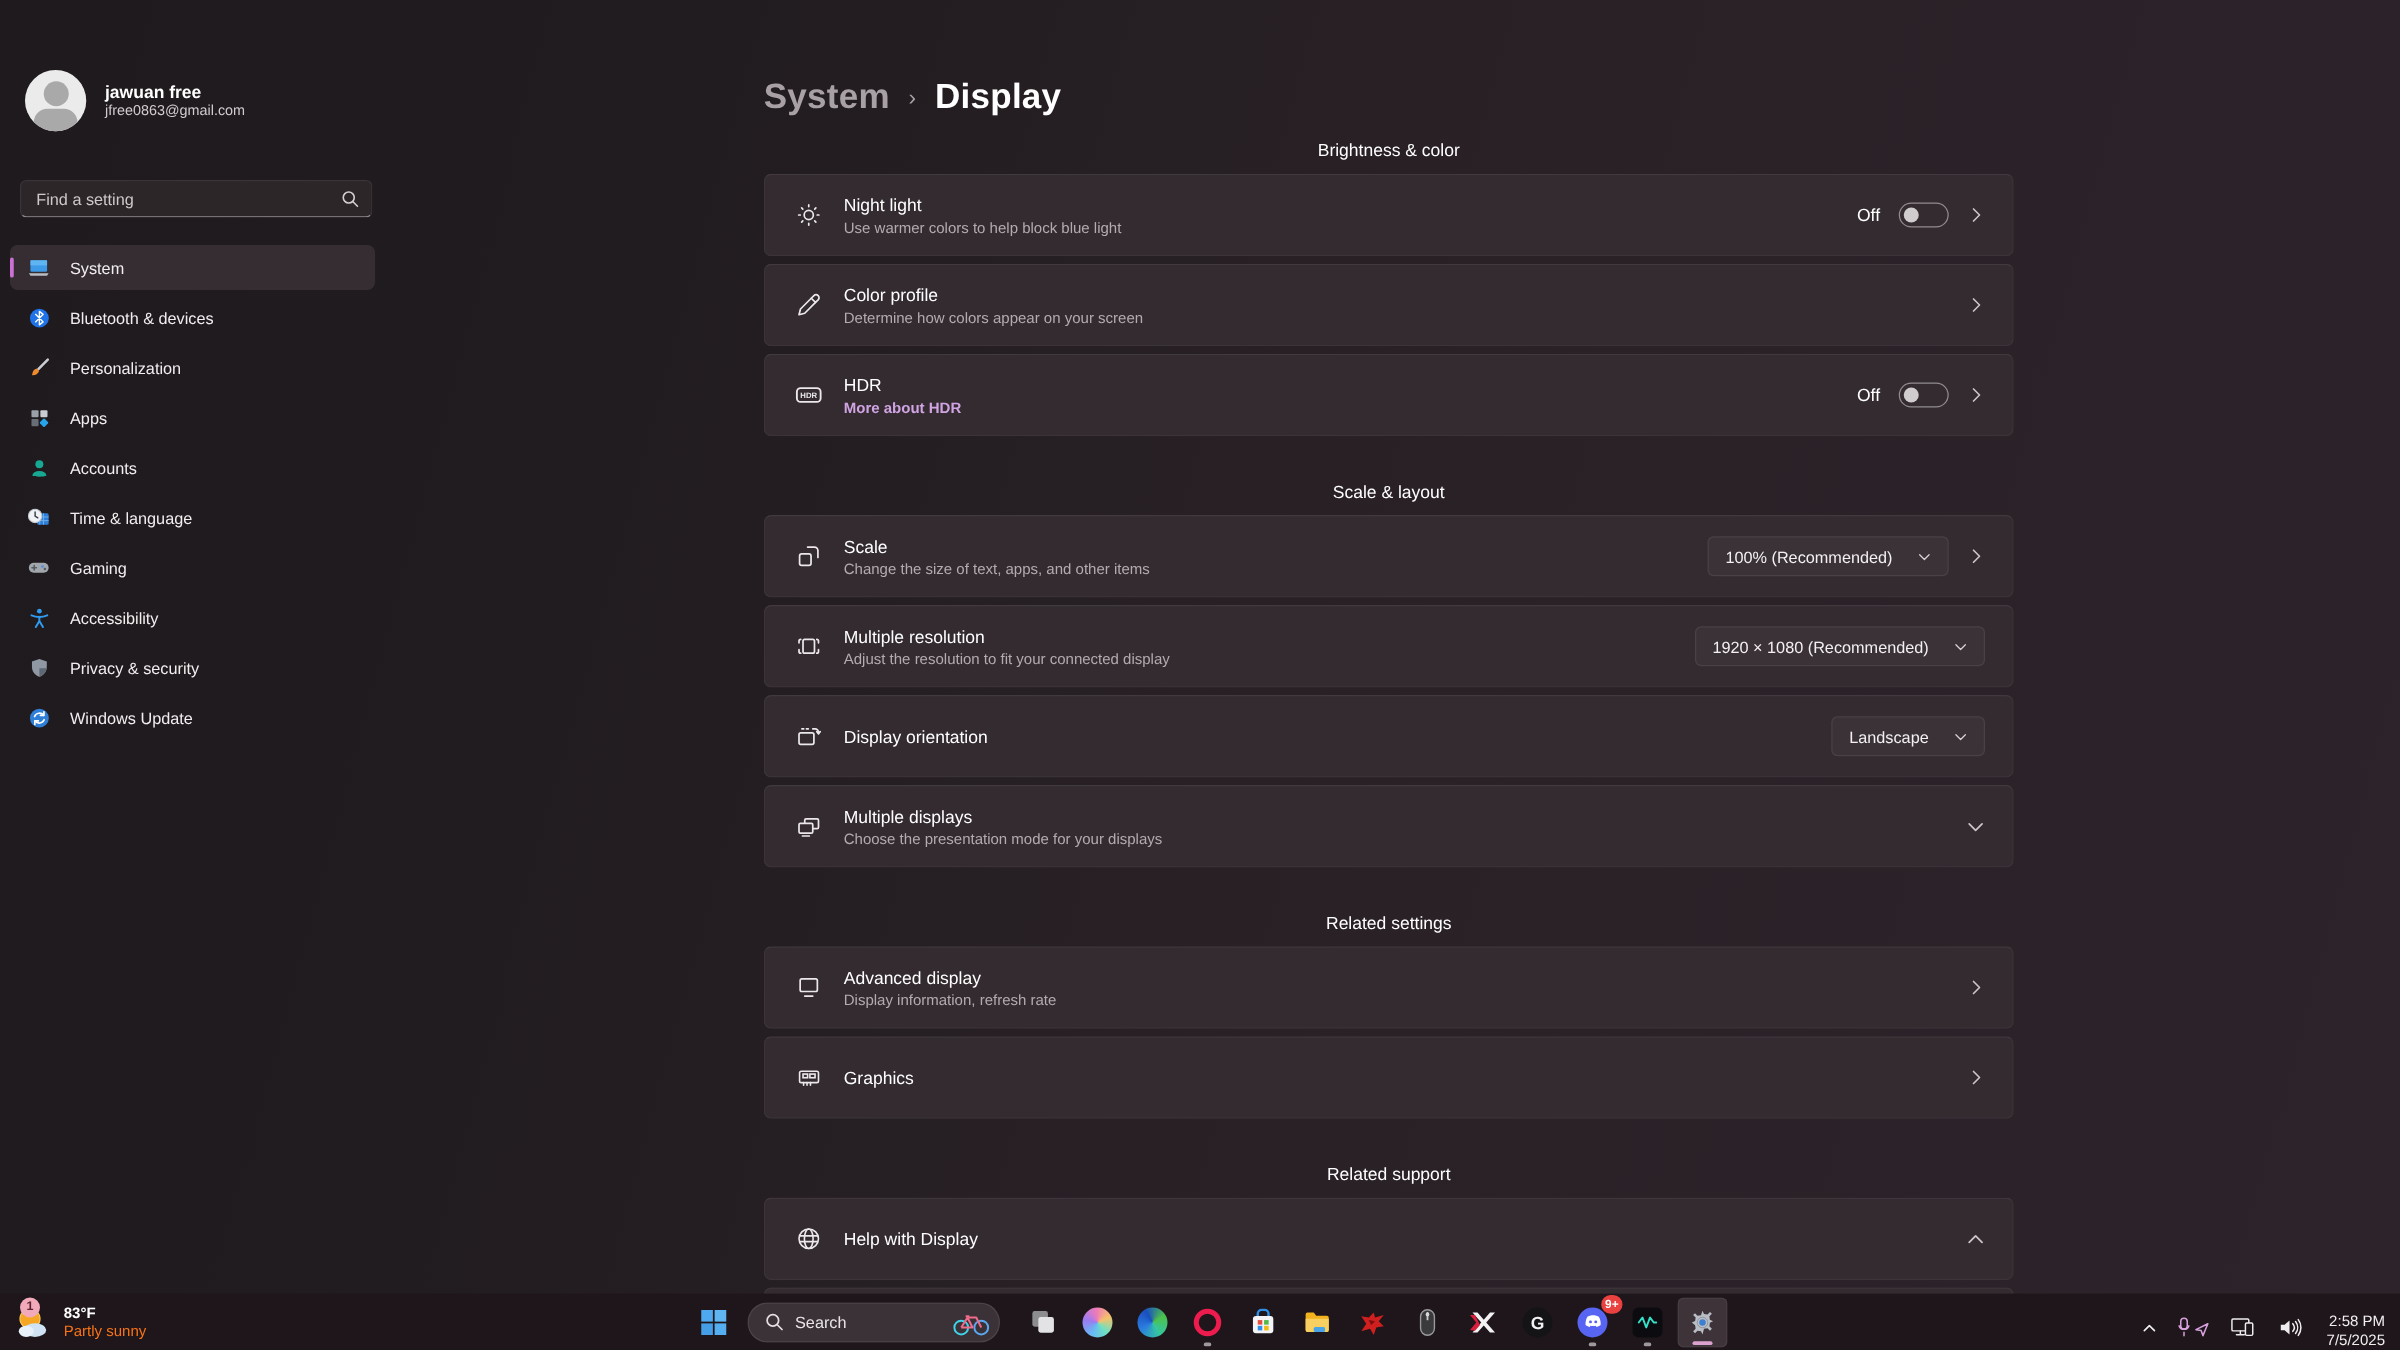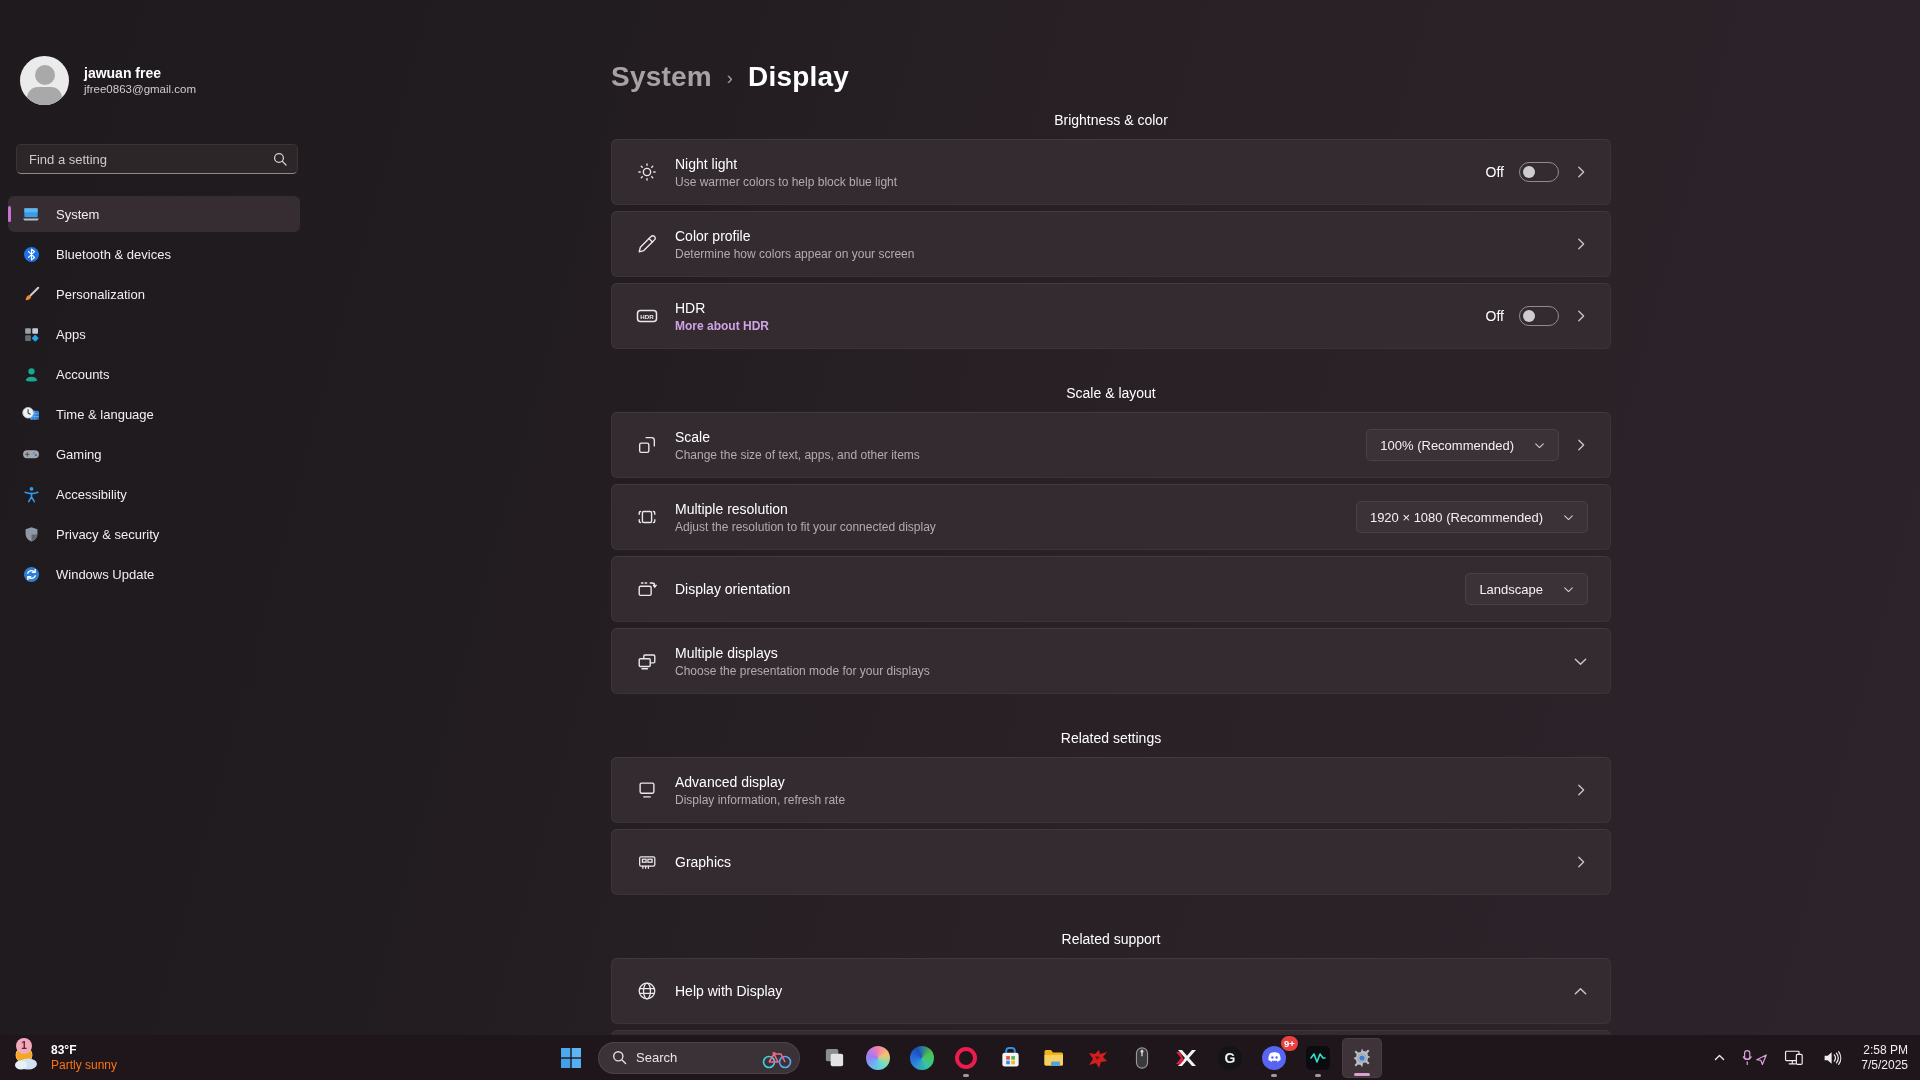--- a/index.html
+++ b/index.html
@@ -82,21 +82,21 @@
   .search-pill-label { font-size:13px; color:#eae4e8; margin-left:9px; flex:1; }
   .tb-apps { display:flex; gap:4px; margin-left:14px; }
   .tb-app { width:40px; height:40px; border-radius:5px; position:relative;
     display:flex; align-items:center; justify-content:center; }
   .tb-app.active { background:#3d3339; border:1px solid rgba(255,255,255,.06); }
   .run-dot { position:absolute; bottom:1px; left:50%; transform:translateX(-50%);
     width:6px; height:3px; border-radius:2px; background:#9e989c; }
   .run-dot.wide { width:16px; background:#dba2cf; }
   .badge-red { position:absolute; top:-2px; right:-4px; min-width:17px; height:15px; padding:0 3px; border-radius:8px;
     background:#e8413f; color:#fff; font-size:9.5px; font-weight:700; display:flex; align-items:center; justify-content:center; }
-  .tray { position:absolute; right:6px; top:0; height:45px; display:flex; align-items:center; gap:4px; }
+  .tray { position:absolute; right:6px; top:0; height:45px; display:flex; align-items:flex-end; gap:4px; }
   .tray-btn { height:36px; border-radius:5px; display:flex; align-items:center; justify-content:center; padding:0 6px; }
   .tray-clock { text-align:right; font-size:12px; line-height:15px; color:#f2eef0; margin:0 6px 0 8px; }
   
   svg { display:block; }
 </style>
 </head>
 <body>
 
 <div class="window">
 

